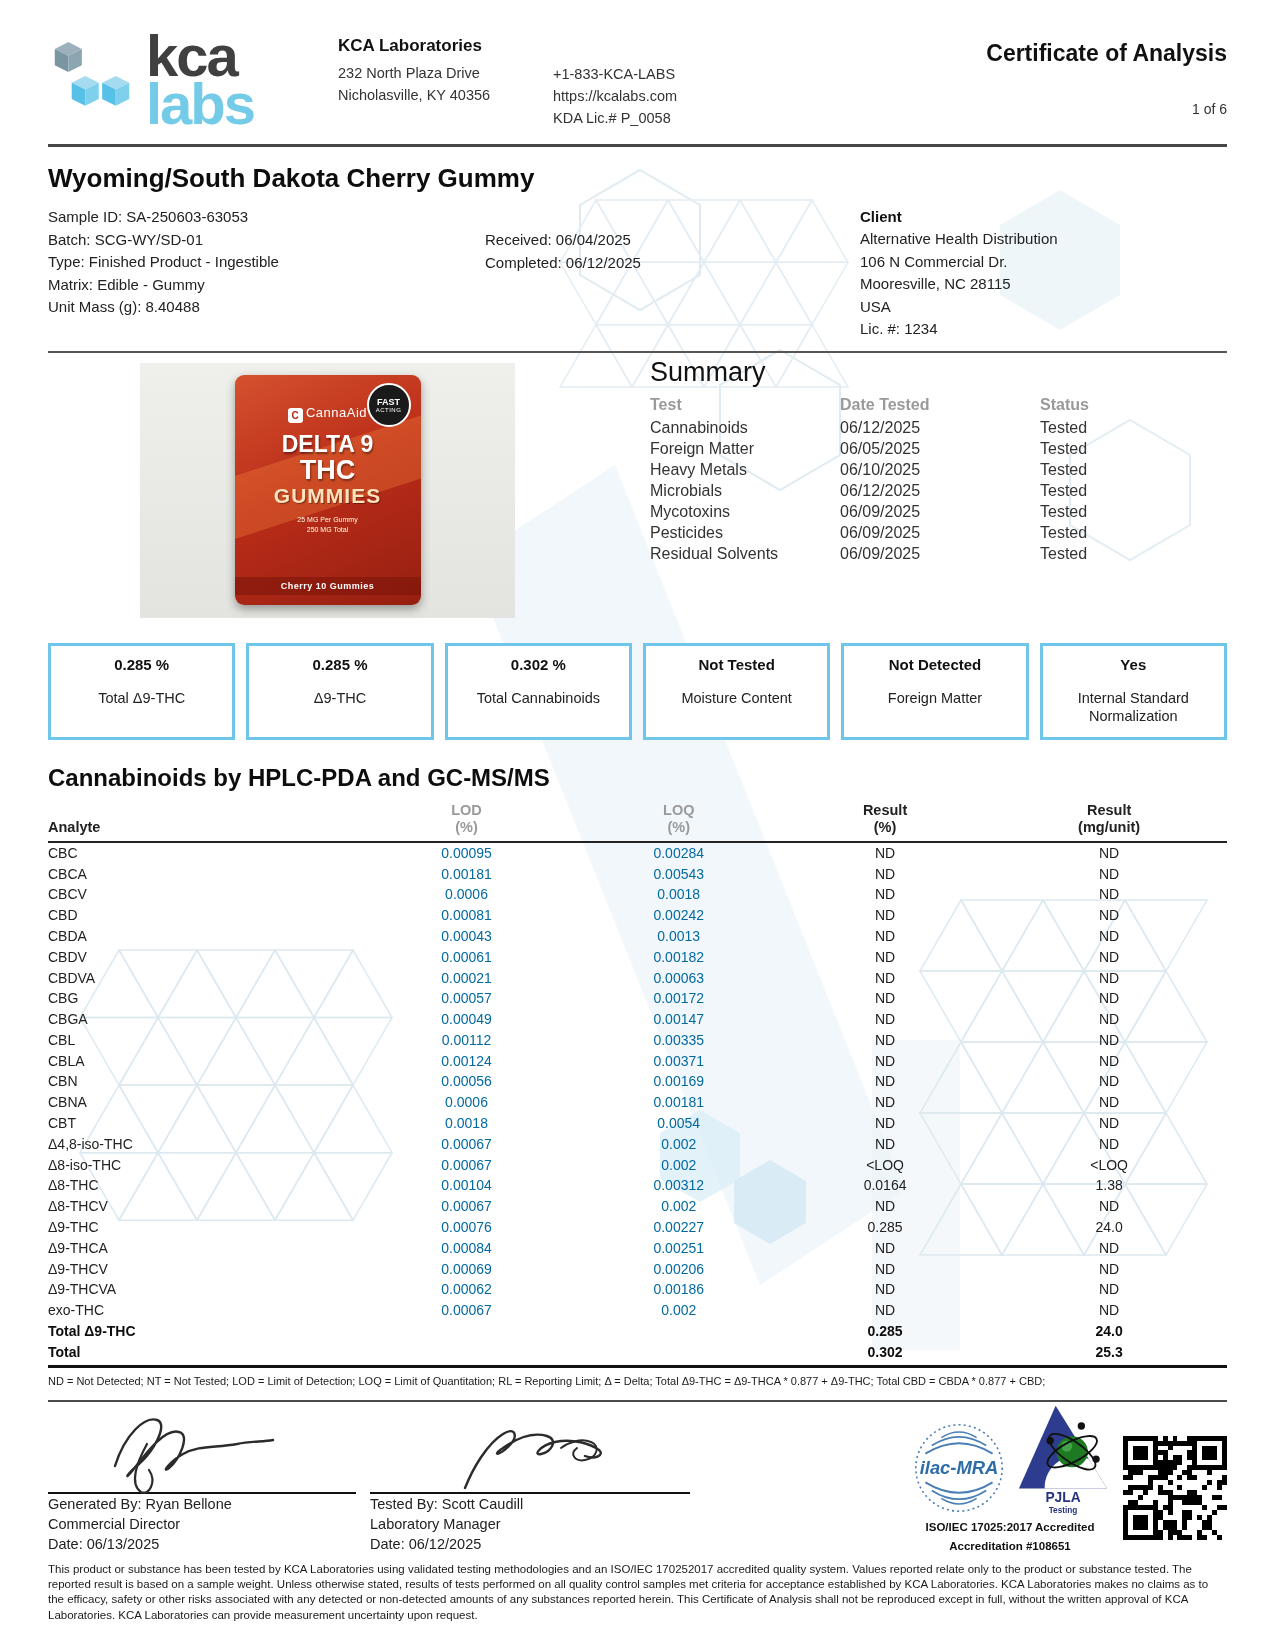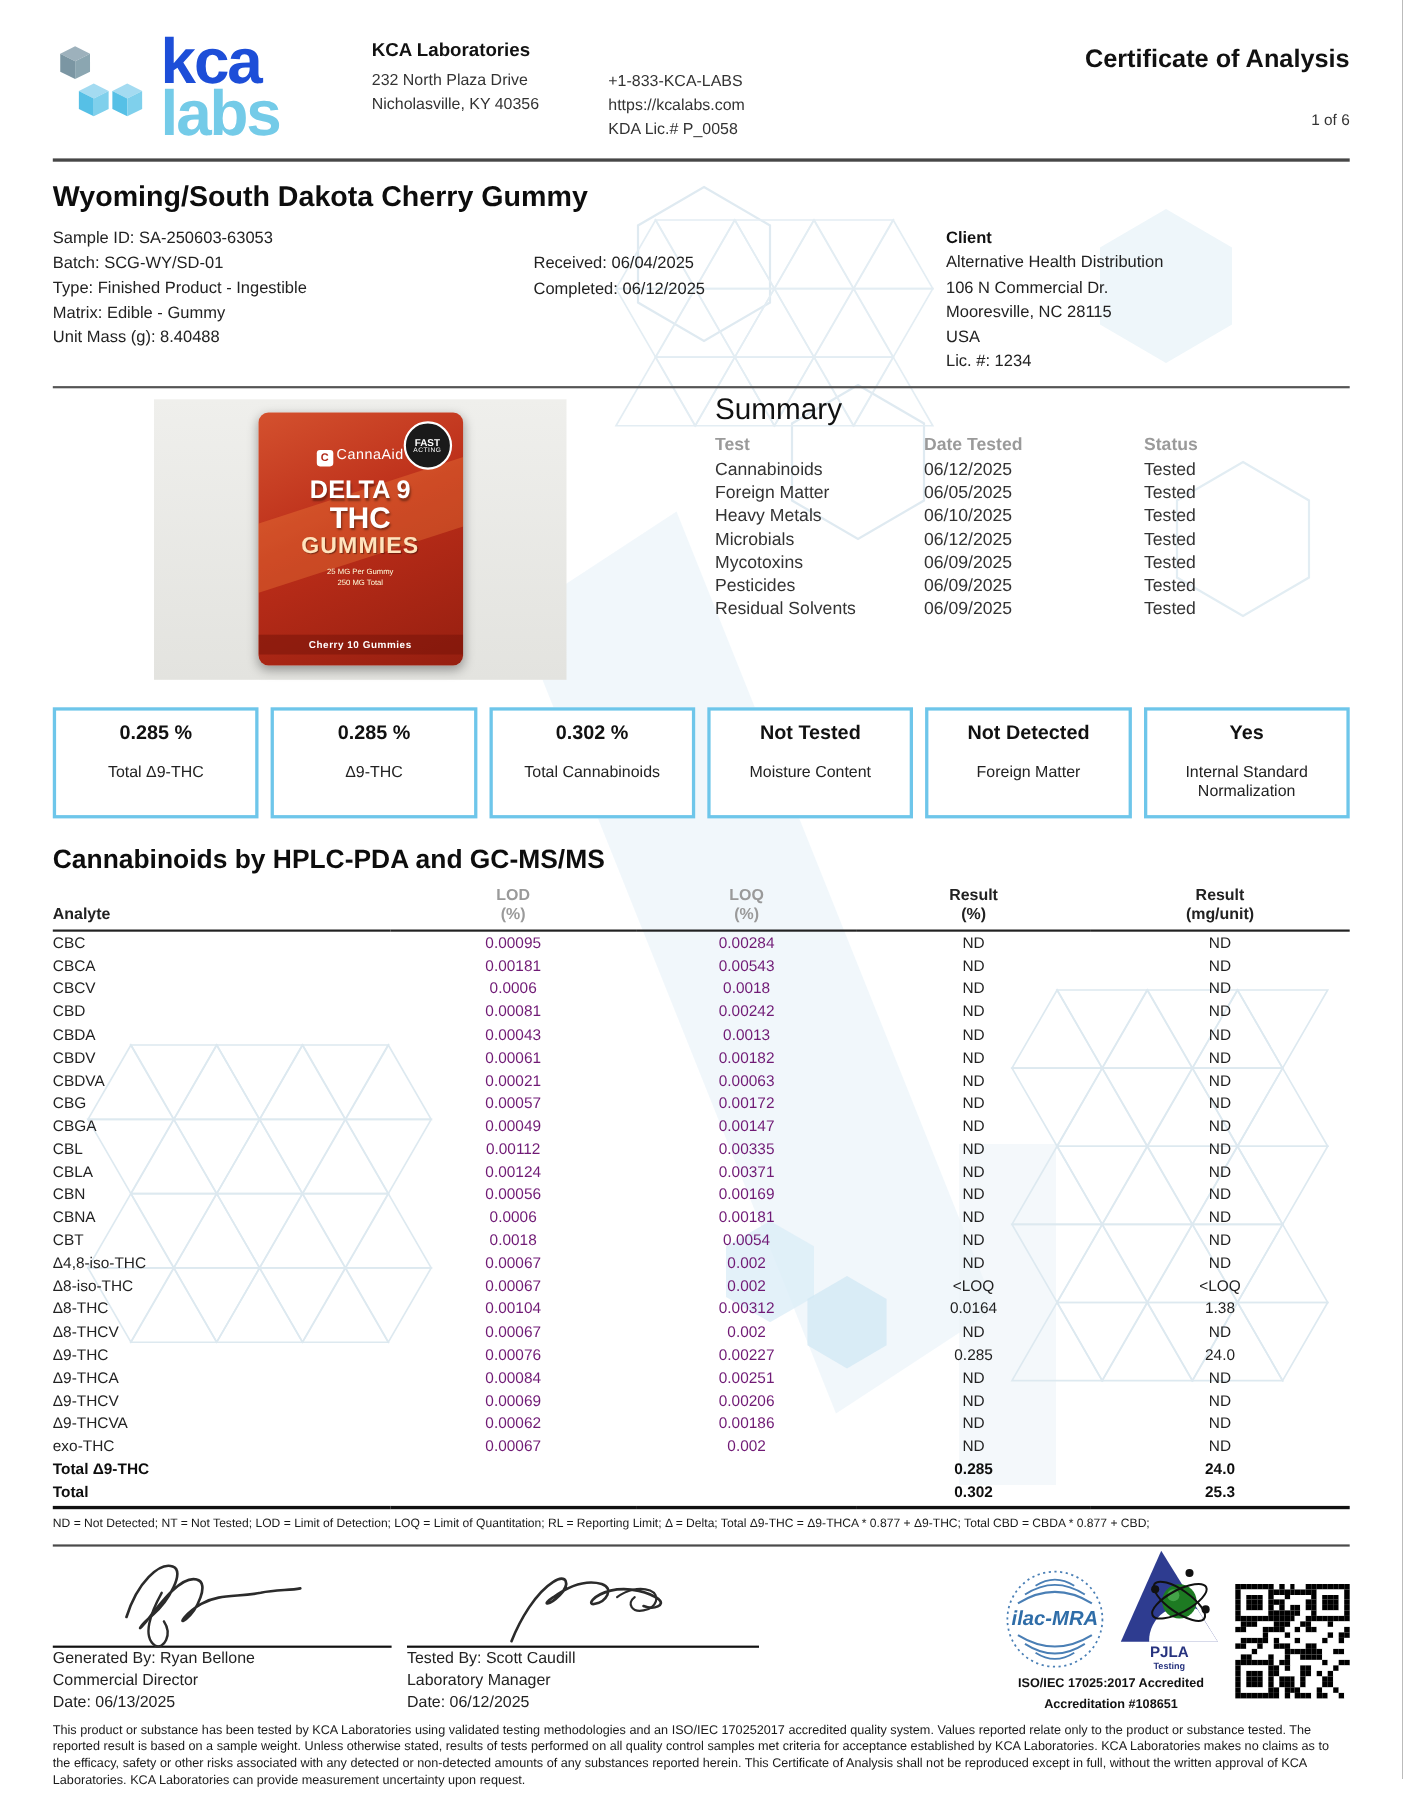--- a/index.html
+++ b/index.html
@@ -8,21 +8,21 @@
     font-family:"Liberation Sans",sans-serif;color:#222;overflow:hidden;box-sizing:border-box;
     padding:0 48px;
   }
   .content{position:relative;z-index:2;}
   #watermark{position:absolute;left:0;top:0;z-index:1;pointer-events:none;}
 
   
   .hdr{display:flex;align-items:flex-start;padding-top:26px;}
   .logo{display:flex;align-items:flex-start;gap:10px;width:290px;}
   .logo-text{line-height:.82;margin-top:6px;}
-  .logo-kca{font-size:58px;font-weight:bold;color:#1d4ed8;letter-spacing:-2px;}
+  .logo-kca{font-size:58px;font-weight:bold;color:#404040;letter-spacing:-2px;}
   .logo-labs{font-size:58px;font-weight:bold;color:#74cbe8;letter-spacing:-2px;}
   .lab-block{margin-top:10px;width:215px;}
   .lab-name{font-size:17px;font-weight:bold;color:#111;margin-bottom:6px;}
   .lab-line,.contact-line{font-size:14.5px;color:#333;line-height:22px;}
   .contact-block{margin-top:37px;width:240px;}
   .hdr-right{flex:1;text-align:right;margin-top:14px;}
   .coa-title{font-size:23px;font-weight:bold;color:#111;}
   .page-num{font-size:14px;color:#333;margin-top:34px;}
   .rule-a{border:none;border-top:3px solid #474747;margin:14px 0 0 0;}
   .rule-b{border:none;border-top:2px solid #555;margin:10px 0 0 0;}
@@ -61,34 +61,34 @@
     color:#fff;font-size:9px;font-weight:bold;padding:4px 0;letter-spacing:.5px;}
   .summary{position:absolute;left:602px;top:0;width:575px;}
   .sum-h{font-size:27px;font-weight:normal;color:#111;margin-bottom:8px;}
   .sum-grid{display:grid;grid-template-columns:190px 200px 170px;}
   .sum-grid .shead{font-size:16px;font-weight:bold;color:#9a9a9a;padding-bottom:3px;}
   .sum-grid .scell{font-size:16px;color:#333;line-height:21px;}
 
   
   .boxes{display:flex;gap:11px;margin-top:18px;}
   .rbox{flex:1;border:3px solid #6ec6ea;text-align:center;padding:10px 4px 12px 4px;background:#fff;}
-  .rbox .v{font-size:18px;font-weight:bold;color:#111;}
+  .rbox .v{font-size:15px;font-weight:bold;color:#111;}
   .rbox .l{font-size:14.5px;color:#222;margin-top:16px;line-height:18px;}
 
   
   .sec-h{font-size:24px;font-weight:bold;color:#0d0d0d;margin:24px 0 4px 0;}
   table.cann{width:100%;border-collapse:collapse;}
   .cann th{font-size:14.5px;font-weight:bold;padding:6px 0 5px 0;border-bottom:2px solid #222;vertical-align:bottom;line-height:17px;}
   .cann th.gray{color:#9a9a9a;}
   .cann th.left{text-align:left;}
   .cann td{font-size:14px;padding:2.4px 0;}
   .cann .w-an{width:26%;} .cann .w-lod{width:19%;} .cann .w-loq{width:17%;}
   .cann .w-rp{width:18%;} .cann .w-rm{width:20%;}
   .cann td.an{color:#222;text-align:left;}
-  .cann td.num{color:#701a75;text-align:center;}
+  .cann td.num{color:#0369a1;text-align:center;}
   .cann td.res{color:#222;text-align:center;}
   .cann tr.total td{font-weight:bold;color:#0d0d0d;}
   .cann tr.total-last td{border-bottom:3px solid #111;padding-bottom:5px;}
   .footnote{font-size:11px;color:#1a1a1a;margin-top:7px;}
   .rule-c{border:none;border-top:2px solid #4a4a4a;margin:13px 0 0 0;}
 
   
   .footer{display:flex;margin-top:2px;align-items:flex-end;}
   .sigblock{width:308px;text-align:left;}
   .sigblock.right{width:320px;margin-left:14px;}

